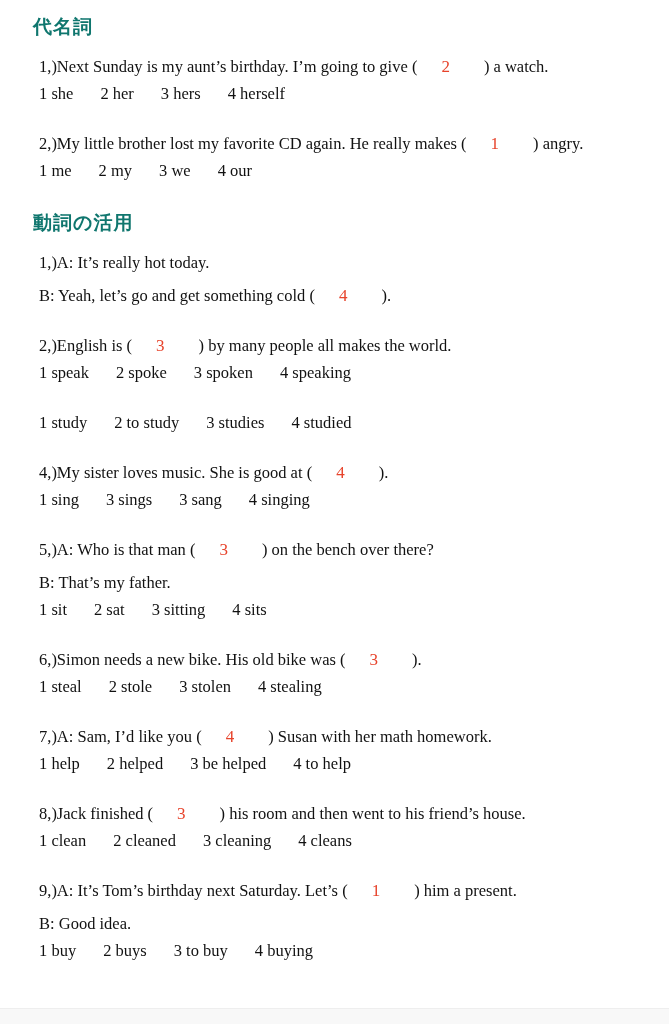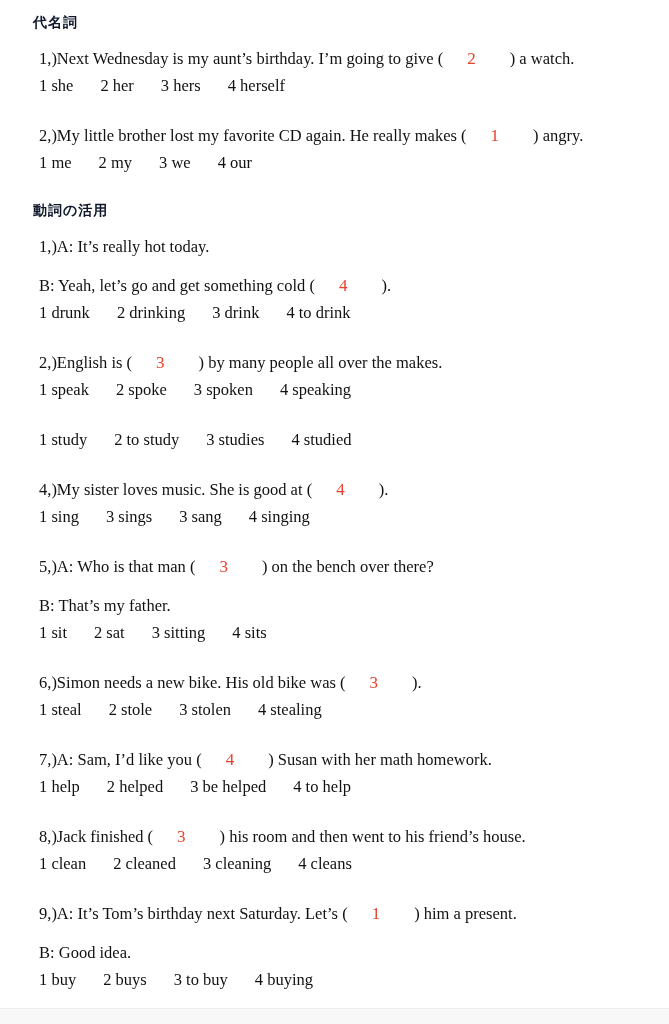--- a/index.html
+++ b/index.html
@@ -15,35 +15,35 @@
     font-family: "Liberation Serif", serif;
     color: #111111;
     font-size: 16.5px;
   }
   .sheet {
     padding: 14px 24px 0 39px;
   }
   .section-heading {
     font-family: "DejaVu Sans", sans-serif;
     font-weight: bold;
-    color: #0f172a;
-    font-size: 14px;
+    color: #0f766e;
+    font-size: 19px;
     letter-spacing: 1px;
     margin: 0 0 16px -6px;
   }
   .question {
     margin: 0 0 29px 0;
   }
   .qline {
     margin: 0;
     line-height: 21px;
     white-space: nowrap;
   }
   .qline + .qline {
-    margin-top: 18px;
+    margin-top: 12px;
   }
   .answer-number {
     color: #e7432b;
     font-size: 17px;
     margin: 0 34px 0 24px;
     display: inline-block;
   }
   .options-row {
     display: flex;
     gap: 27px;
@@ -63,21 +63,21 @@
     border-top: 1px solid #eeeeee;
   }
 </style>
 </head>
 <body>
 
 <main class="sheet" id="sheet">
     <section class="section">
       <h2 class="section-heading">代名詞</h2>
       <div class="question">
-        <p class="qline"><span class="qtext">1,)Next Wednesday is my aunt’s birthday. I’m going to give (</span><span class="answer-number">2</span><span class="qtext">) a watch.</span></p>
+        <p class="qline"><span class="qtext">1,)Next Sunday is my aunt’s birthday. I’m going to give (</span><span class="answer-number">2</span><span class="qtext">) a watch.</span></p>
         <div class="options-row">
           <span class="option">1 she</span>
           <span class="option">2 her</span>
           <span class="option">3 hers</span>
           <span class="option">4 herself</span>
         </div>
       </div>
       <div class="question">
         <p class="qline"><span class="qtext">2,)My little brother lost my favorite CD again. He really makes (</span><span class="answer-number">1</span><span class="qtext">) angry.</span></p>
         <div class="options-row">
@@ -86,29 +86,23 @@
           <span class="option">3 we</span>
           <span class="option">4 our</span>
         </div>
       </div>
     </section>
     <section class="section">
       <h2 class="section-heading">動詞の活用</h2>
       <div class="question">
         <p class="qline"><span class="qtext">1,)A: It’s really hot today.</span></p>
         <p class="qline"><span class="qtext">B: Yeah, let’s go and get something cold (</span><span class="answer-number">4</span><span class="qtext">).</span></p>
-        <div class="options-row">
-          <span class="option">1 drunk</span>
-          <span class="option">2 drinking</span>
-          <span class="option">3 drink</span>
-          <span class="option">4 to drink</span>
-        </div>
       </div>
       <div class="question">
-        <p class="qline"><span class="qtext">2,)English is (</span><span class="answer-number">3</span><span class="qtext">) by many people all over the makes.</span></p>
+        <p class="qline"><span class="qtext">2,)English is (</span><span class="answer-number">3</span><span class="qtext">) by many people all makes the world.</span></p>
         <div class="options-row">
           <span class="option">1 speak</span>
           <span class="option">2 spoke</span>
           <span class="option">3 spoken</span>
           <span class="option">4 speaking</span>
         </div>
       </div>
       <div class="question">
         <div class="options-row">
           <span class="option">1 study</span>

